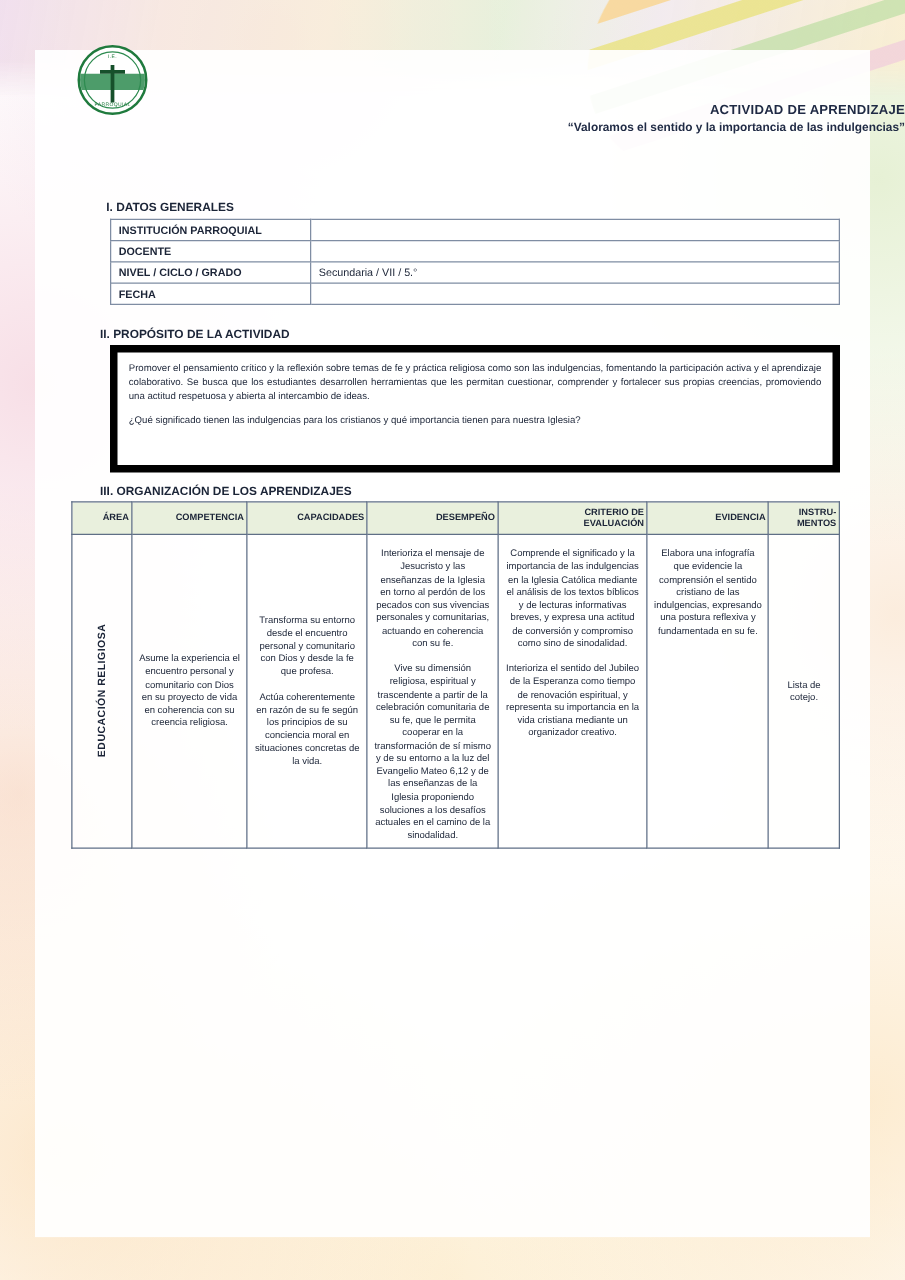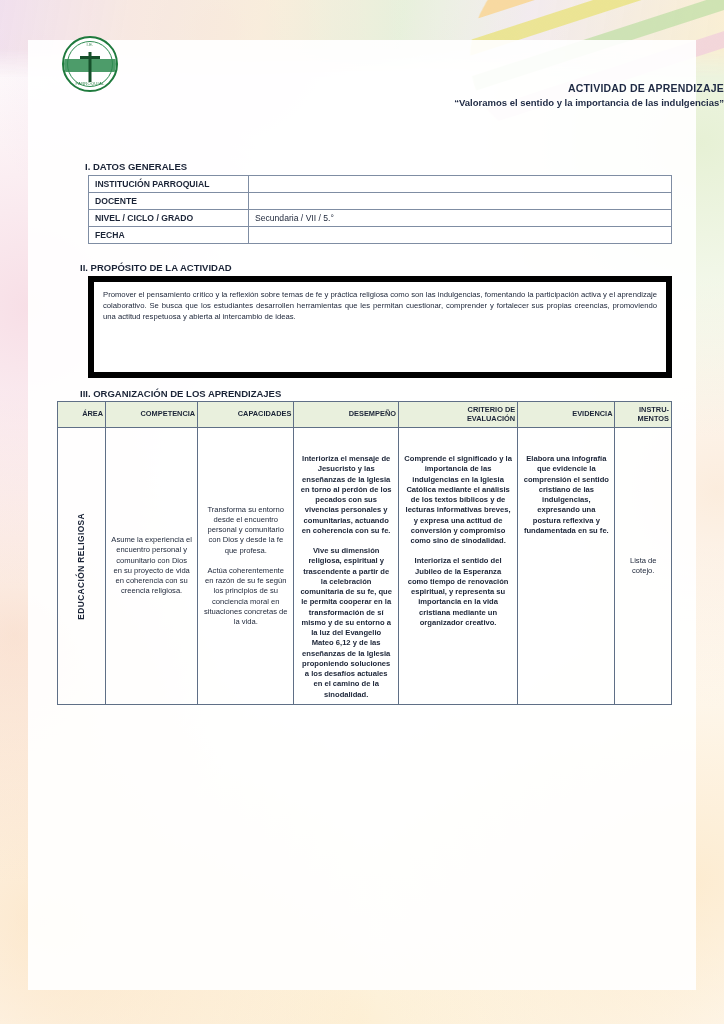--- a/index.html
+++ b/index.html
@@ -143,21 +143,21 @@
     font-size:7.4px; font-weight:bold; color:#1b2437;
     padding:3px 2px; line-height:1.2; text-align:right;
     height:26px;
   }
   .t3 td {
     border:1px solid #5f6f86;
     vertical-align:middle; text-align:center;
     font-size:7.6px; color:#1b2437; line-height:1.35;
     padding:4px 5px;
   }
-  .t3 td.top { vertical-align:top; padding-top:26px;font-weight:bold; }
+  .t3 td.top { vertical-align:top; padding-top:10px; }
   .t3 .vert {
     width:28px; padding:0;
   }
   .vert-inner {
     writing-mode:vertical-rl; transform:rotate(180deg);
     font-size:8.4px; font-weight:bold; letter-spacing:0.4px;
     color:#1b2437; white-space:nowrap;
     margin:0 auto;
   }
   .cell-par { margin:0 0 10px 0; }
@@ -214,20 +214,21 @@
       <tr>
         <td class="k">FECHA</td>
         <td class="v"></td>
       </tr>
     </tbody>
       </table>
 
     <div class="sec-head" id="sec2">II.  PROPÓSITO DE LA ACTIVIDAD</div>
     <div class="prop">
       <p>Promover el pensamiento crítico y la reflexión sobre temas de fe y práctica religiosa como son las indulgencias, fomentando la participación activa y el aprendizaje colaborativo.  Se busca que los estudiantes desarrollen herramientas que les permitan cuestionar, comprender y fortalecer sus propias creencias, promoviendo una actitud respetuosa y abierta al intercambio de ideas.</p>
+      <p>¿Qué significado tienen las indulgencias para los cristianos y qué importancia tienen para nuestra Iglesia?</p>
     </div>
 
     <div class="sec-head" id="sec3">III.  ORGANIZACIÓN DE LOS APRENDIZAJES</div>
 
     <table class="t3">
       <thead>
         <tr>
           <th class="col-area">ÁREA</th>
           <th class="col-comp">COMPETENCIA</th>
           <th class="col-cap">CAPACIDADES</th>

